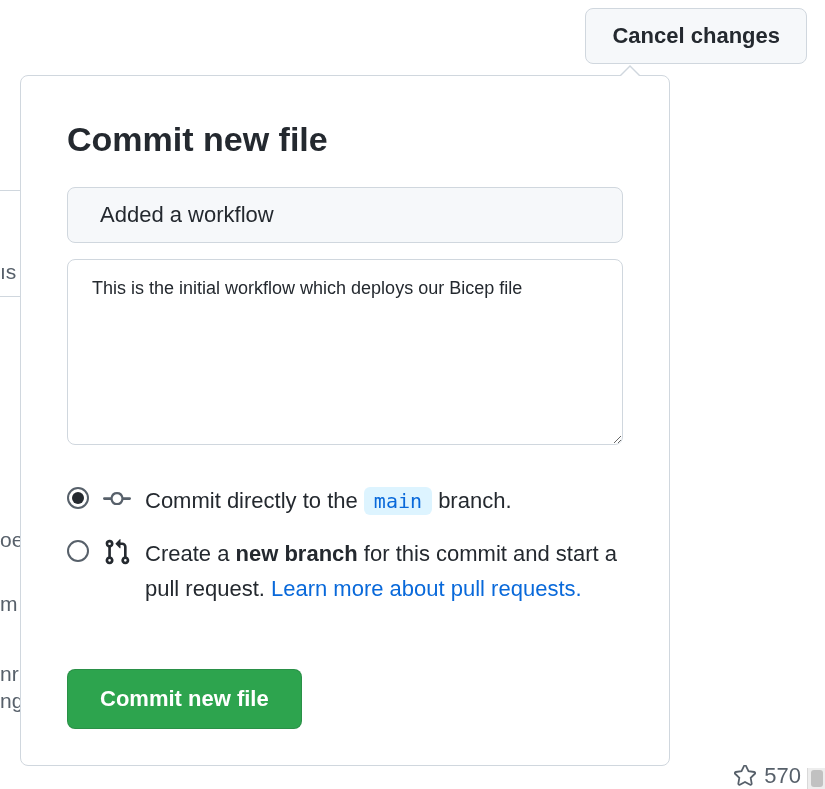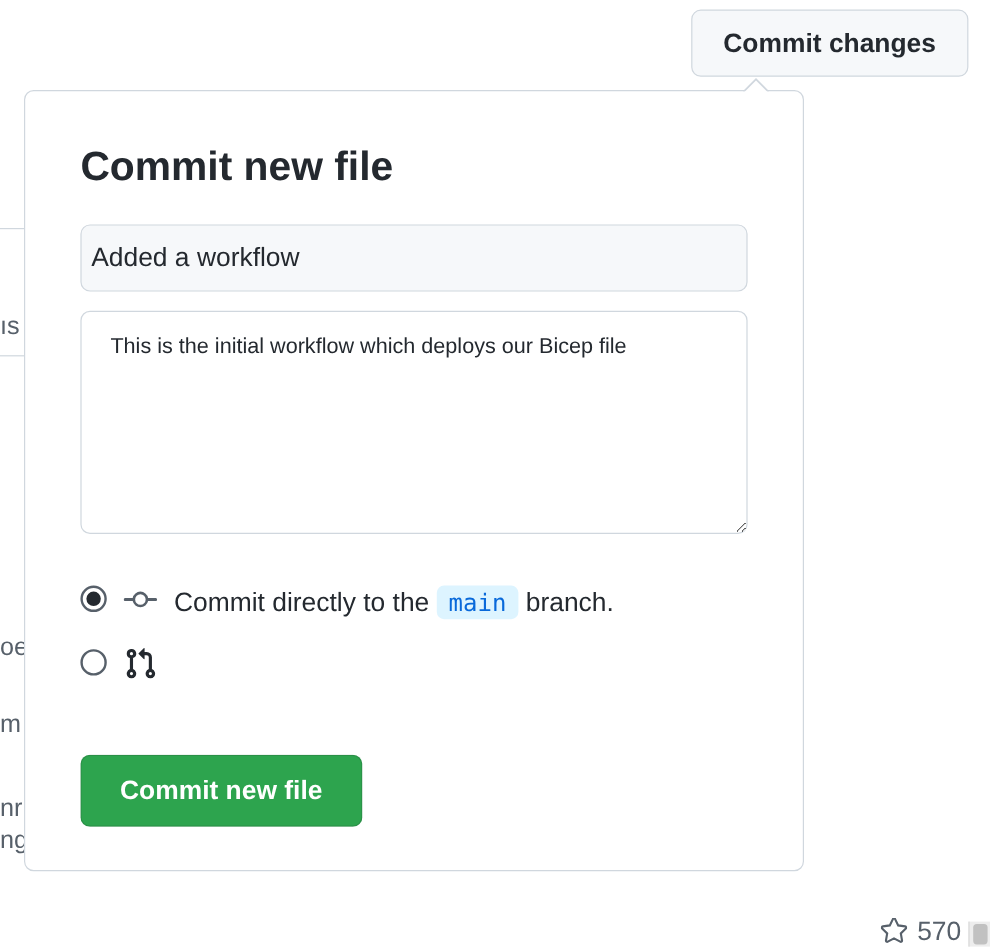--- a/index.html
+++ b/index.html
@@ -85,21 +85,21 @@
     }
     .popover-title {
       font-size: 34px;
       font-weight: 700;
       color: #24292f;
       margin-bottom: 28px;
     }
     .commit-summary {
       width: 100%;
       font-size: 22px;
-      padding: 14px 8px;
+      padding: 14px 32px;
       border: 1px solid #d0d7de;
       border-radius: 8px;
       background: #f6f8fa;
       color: #24292f;
       font-family: inherit;
       margin-bottom: 16px;
     }
     .commit-description {
       width: 100%;
       min-height: 186px;
@@ -223,21 +223,21 @@
 <div class="bg-frag" style="top:138px;margin-left:32px;">on</div>
 <div class="tab-border" style="top:190px;width:20px;"></div>
 <div class="bg-frag" style="top:258px;">ıs</div>
 <div class="tab-border" style="top:296px;width:20px;"></div>
 <div class="bg-frag" style="top:494px;margin-top:32px;">oe</div>
 <div class="bg-frag" style="top:590px;">m</div>
 <div class="bg-frag" style="top:660px;">nr
 ng</div>
 
 <div class="top-buttons">
-  <button class="btn btn-cancel">Commit changes</button>
+  <button class="btn btn-cancel">Cancel changes</button>
 </div>
 
 <div class="popover">
   <h2 class="popover-title">Commit new file</h2>
 
   <input type="text" class="commit-summary" value="Added a workflow" style="">
 
   <textarea class="commit-description" style="">This is the initial workflow which deploys our Bicep file</textarea>
 
   <div class="radio-row">
@@ -250,20 +250,23 @@
     <div class="radio-text">
       <span>Commit directly to the </span><span class="branch-badge">main</span><span> branch.</span>
     </div>
   </div>
 
   <div class="radio-row">
     <span class="radio-outer"></span>
     <svg class="radio-icon" viewBox="0 0 16 16" fill="#24292f">
       <path d="M1.5 3.25a2.25 2.25 0 1 1 3 2.122v5.256a2.251 2.251 0 1 1-1.5 0V5.372A2.25 2.25 0 0 1 1.5 3.25Zm5.677-.177L9.573.677A.25.25 0 0 1 10 .854V2.5h1A2.5 2.5 0 0 1 13.5 5v5.628a2.251 2.251 0 1 1-1.5 0V5a1 1 0 0 0-1-1h-1v1.646a.25.25 0 0 1-.427.177L7.177 3.427a.25.25 0 0 1 0-.354ZM3.75 2.5a.75.75 0 1 0 0 1.5.75.75 0 0 0 0-1.5Zm0 9.5a.75.75 0 1 0 0 1.5.75.75 0 0 0 0-1.5Zm8.25.75a.75.75 0 1 0 1.5 0 .75.75 0 0 0-1.5 0Z"></path>
     </svg>
+    <div class="radio-text">
+      <span>Create a </span><strong>new branch</strong><span> for this commit and start a pull request. </span><a class="link">Learn more about pull requests.</a>
+    </div>
   </div>
 
   <button class="commit-btn">Commit new file</button>
 </div>
 
 <div class="star-row">
   <svg width="22" height="22" viewBox="0 0 16 16" fill="none" stroke="#57606a" stroke-width="1.3">
     <path d="M8 .25a.75.75 0 0 1 .673.418l1.882 3.815 4.21.612a.75.75 0 0 1 .416 1.279l-3.046 2.97.719 4.192a.75.75 0 0 1-1.088.791L8 12.347l-3.766 1.98a.75.75 0 0 1-1.088-.79l.72-4.194L.818 6.374a.75.75 0 0 1 .416-1.28l4.21-.611L7.327.668A.75.75 0 0 1 8 .25Z"></path>
   </svg>
   <span>570</span>

